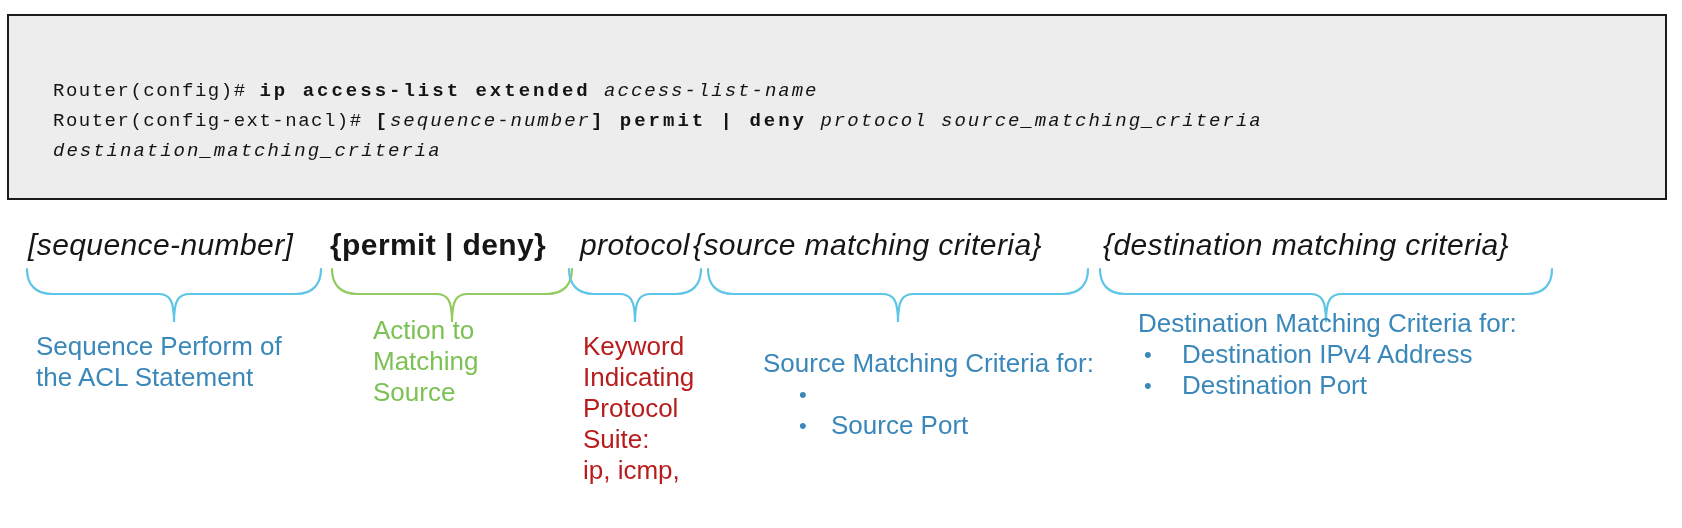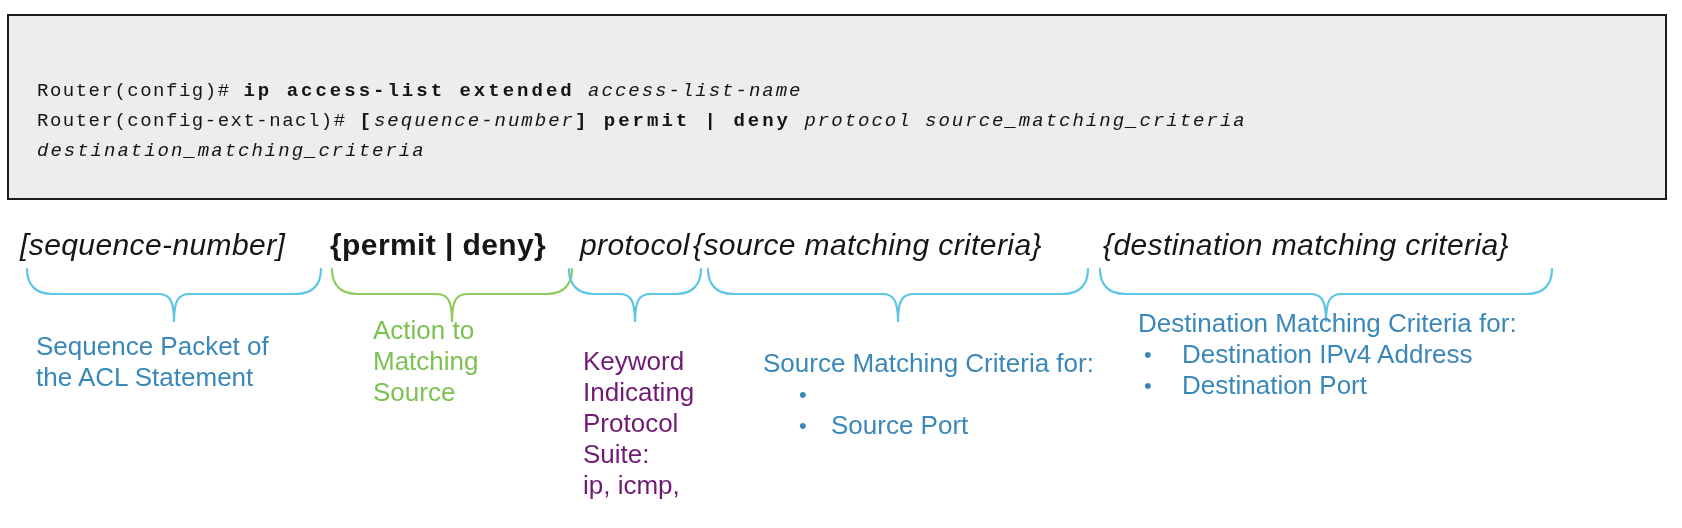--- a/index.html
+++ b/index.html
@@ -6,21 +6,21 @@
   .canvas {
     position:relative; width:1682px; height:528px; background:#ffffff;
     font-family:"Liberation Sans", sans-serif; overflow:hidden;
   }
 
   
   .code-box {
     position:absolute; left:7px; top:14px; width:1660px; height:186px;
     box-sizing:border-box; border:2px solid var(--box-border,#1c1c1c);
     background:var(--box-bg,#ededed);
-    padding:60px 10px 0 28px;
+    padding:60px 10px 0 44px;
     font-family:"Liberation Mono","DejaVu Sans Mono",monospace;
     font-size:19px; line-height:30px; color:var(--code-color,#141414);
     letter-spacing:1.5px;
   }
   .code-line { white-space:pre; }
   .cmd-bold   { font-weight:bold; letter-spacing:3px; }
   .cmd-italic { font-style:italic; letter-spacing:2px; }
 
   
   .seg {
@@ -50,21 +50,21 @@
 
 <div class="canvas">
 
   <div class="code-box" style="--box-bg: #ededed; --box-border: #1c1c1c; --code-color: #141414;">
     <div class="code-line"><span>Router(config)# </span><span class="cmd-bold">ip access-list extended</span><span class="cmd-italic"> access-list-name</span></div>
     <div class="code-line"><span>Router(config-ext-nacl)# </span><span class="cmd-bold">[</span><span class="cmd-italic">sequence-number</span><span class="cmd-bold">] </span><span class="cmd-bold">permit | deny</span><span class="cmd-italic"> protocol source_matching_criteria</span></div>
     <div class="code-line"><span class="cmd-italic">destination_matching_criteria</span></div>
   </div>
 
   <div>
-    <span class="seg italic" style="left:20px">[sequence-number]</span>
+    <span class="seg italic" style="left:28px">[sequence-number]</span>
     <span class="seg bold" style="left:330px">{permit | deny}</span>
     <span class="seg italic" style="left:580px">protocol</span>
     <span class="seg italic" style="left:693px">{source matching criteria}</span>
     <span class="seg italic" style="left:1103px">{destination matching criteria}</span>
   </div>
 
   <svg class="brace" style="left: 26px; width: 296px; --bc: #5fc5e6;" viewBox="0 0 296 56" preserveAspectRatio="none">
       <path d="M1,1 C1,16 9,26 26,26 L132,26 C143,26 148,31 148,54 C148,31 153,26 164,26 L270,26 C287,26 295,16 295,1"></path>
     </svg>
   <svg class="brace" style="left: 331px; width: 242px; --bc: #92cb5f;" viewBox="0 0 242 56" preserveAspectRatio="none">
@@ -74,31 +74,31 @@
       <path d="M1,1 C1,16 9,26 26,26 L51,26 C62,26 67,31 67,54 C67,31 72,26 83,26 L108,26 C125,26 133,16 133,1"></path>
     </svg>
   <svg class="brace" style="left: 707px; width: 382px; --bc: #5fc5e6;" viewBox="0 0 382 56" preserveAspectRatio="none">
       <path d="M1,1 C1,16 9,26 26,26 L175,26 C186,26 191,31 191,54 C191,31 196,26 207,26 L356,26 C373,26 381,16 381,1"></path>
     </svg>
   <svg class="brace" style="left: 1099px; width: 454px; --bc: #5fc5e6;" viewBox="0 0 454 56" preserveAspectRatio="none">
       <path d="M1,1 C1,16 9,26 26,26 L211,26 C222,26 227,31 227,54 C227,31 232,26 243,26 L428,26 C445,26 453,16 453,1"></path>
     </svg>
 
   <div class="note" style="left: 36px; top: 331px; color: rgb(58, 135, 186);">
-    <div class="ln">Sequence Packet of</div>
+    <div class="ln">Sequence Perform of</div>
     <div class="ln">the ACL Statement</div>
   </div>
 
   <div class="note" style="left: 373px; top: 315px; color: rgb(124, 193, 83);">
     <div class="ln">Action to</div>
     <div class="ln">Matching</div>
     <div class="ln">Source</div>
   </div>
 
-  <div class="note" style="left: 583px; top: 346px; color: #701a75;">
+  <div class="note" style="left: 583px; top: 331px; color: #b91c1c;">
     <div class="ln">Keyword</div>
     <div class="ln">Indicating</div>
     <div class="ln">Protocol</div>
     <div class="ln">Suite:</div>
     <div class="ln">ip, icmp,</div>
   </div>
 
   <div class="note note-src" style="left: 763px; top: 328px; color: rgb(58, 135, 186); margin-top: 20px;">
     <div class="ln">Source Matching Criteria for:</div>
     <div class="bullet">

